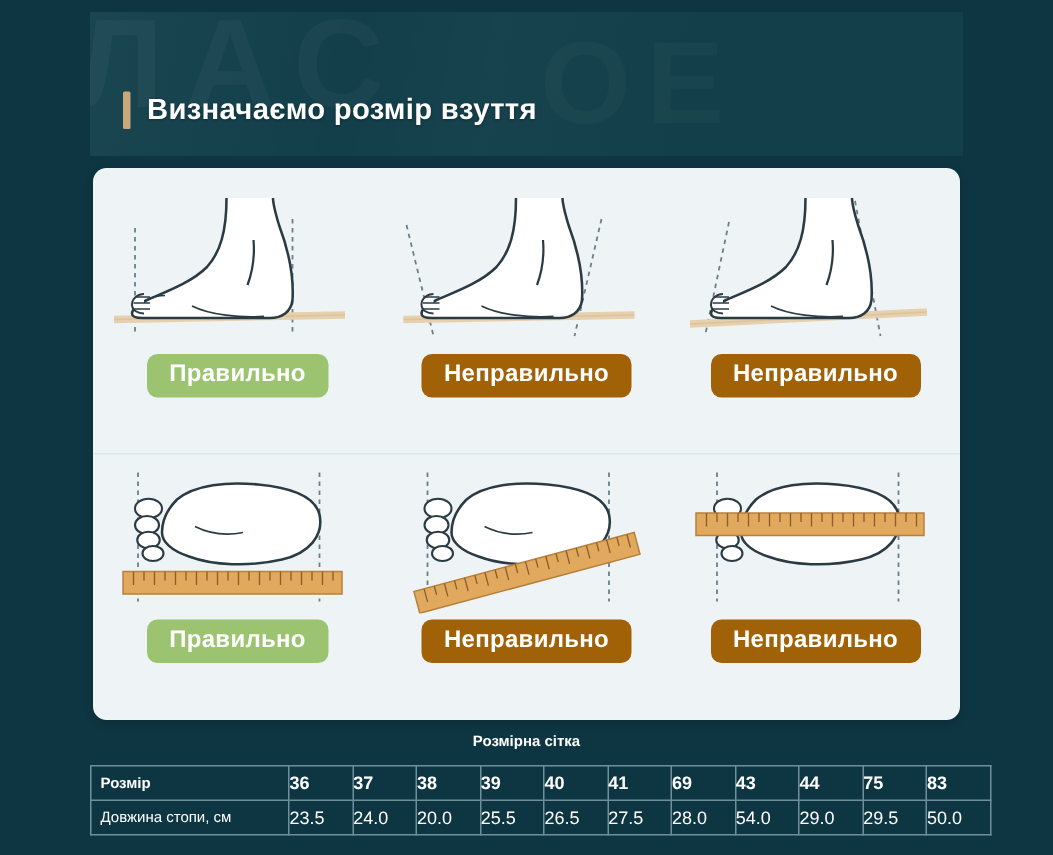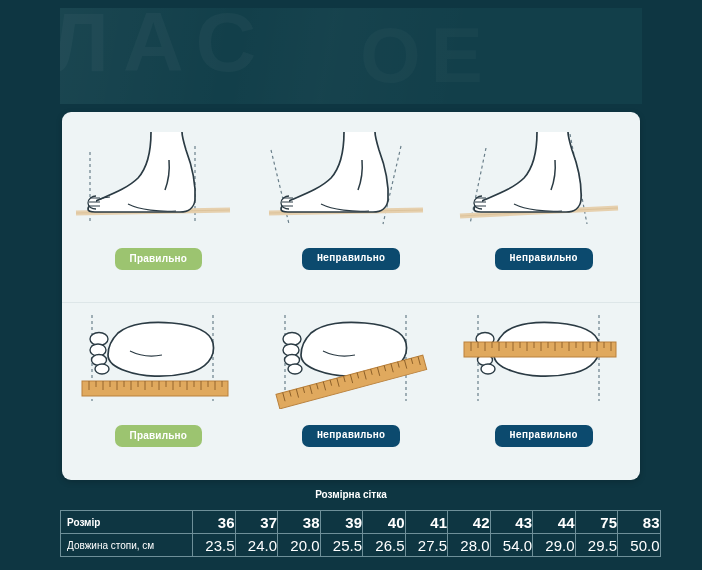--- a/index.html
+++ b/index.html
@@ -69,62 +69,66 @@
     flex:1;position:relative;
     display:flex;flex-direction:column;align-items:center;justify-content:flex-start;
   }
   .art{
     margin-top:12px;
     width:180px;height:108px;
   }
   .art-b{margin-top:6px;width:180px;height:100px;}
 
   .badge{
-    margin-top:16px;
+    margin-top:4px;
     padding:5px 15px 6px 15px;border-radius:7px;
-    color:#ffffff;font-size:10px;font-weight:bold;letter-spacing:.2px;
+    color:#ffffff;font-size:16px;font-weight:bold;letter-spacing:.2px;
     white-space:nowrap;
   }
   .badge-ok{background:#9cc470;}
-  .badge-bad{background:#0c4a6e;font-family:Liberation Mono, monospace;}
+  .badge-bad{background:#a16207;}
 
   
   .table-title{
     position:absolute;left:0;top:489px;width:702px;text-align:center;
     color:#ffffff;font-size:10px;font-weight:bold;
   }
   .grid{
     position:absolute;left:60px;top:510px;width:582px;
     border-collapse:collapse;
     table-layout:fixed;
   }
   .grid td,.grid th{
     border:1px solid #6e9099;
     color:#ffffff;
-    font-size:15px;
+    font-size:12px;
     height:22px;
-    text-align:right;
+    text-align:left;
     padding:0;
     font-weight:bold;
   }
   .grid td.lab{
     text-align:left;padding-left:6px;font-weight:bold;font-size:10px;width:125px;
   }
   .grid tr.vals td{font-weight:normal;}
   .col-w{width:41.5px;}
 </style>
 </head>
 <body>
 
 <div class="page">
 
   <div class="header">
     <div class="header-wm">ЛАС</div>
     <div class="header-wm2">ОЕ</div>
     <div class="header-sheen"></div>
+    <div class="title-row">
+      <div class="title-bar"></div>
+      <div class="title-text">Визначаємо розмір взуття</div>
+    </div>
   </div>
 
   <div class="card">
     <div class="card-divider"></div>
 
     <div class="row row-top">
 
       <div class="cellbox">
         <svg class="art" viewBox="0 0 180 108">
           <path d="M22,28 L22,100" stroke="#6a7f8a" stroke-width="1.2" stroke-dasharray="3 3" fill="none"></path>
@@ -259,21 +263,21 @@
   <table class="grid">
     <tbody>
         <tr>
       <td class="lab">Розмір</td>
       <td class="col-w">36</td>
       <td class="col-w">37</td>
       <td class="col-w">38</td>
       <td class="col-w">39</td>
       <td class="col-w">40</td>
       <td class="col-w">41</td>
-      <td class="col-w">42</td>
+      <td class="col-w">69</td>
       <td class="col-w">43</td>
       <td class="col-w">44</td>
       <td class="col-w">75</td>
       <td class="col-w">83</td>
     </tr>
     <tr class="vals">
       <td class="lab">Довжина стопи, см</td>
       <td class="col-w">23.5</td>
       <td class="col-w">24.0</td>
       <td class="col-w">20.0</td>

